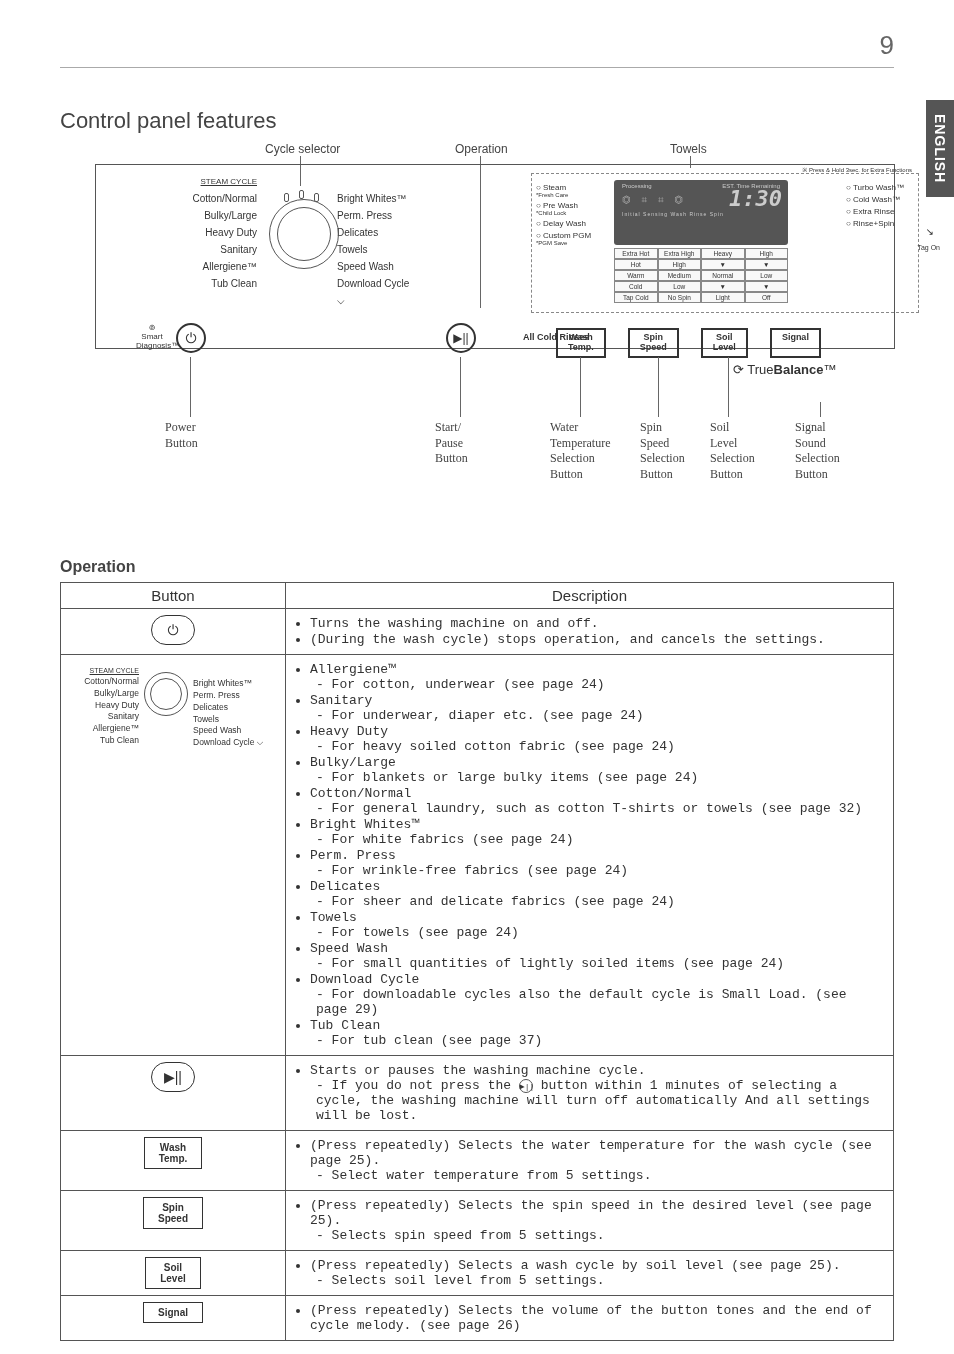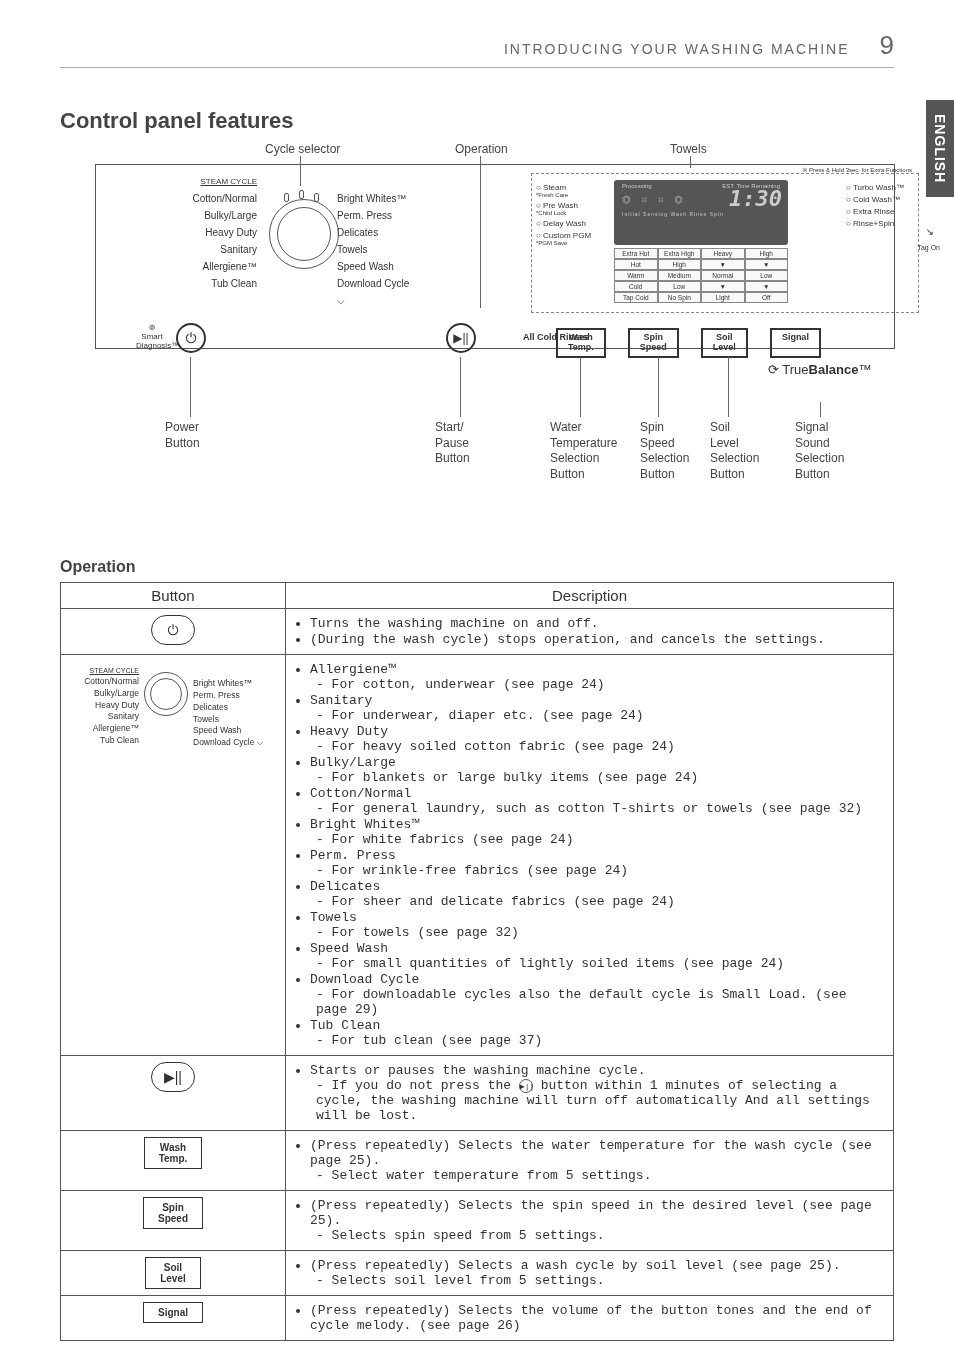--- a/index.html
+++ b/index.html
@@ -27,21 +27,21 @@
     right: 0;
     top: 100px;
     background: #555;
     color: #fff;
     writing-mode: vertical-rl;
     padding: 14px 6px;
     font-weight: bold;
     font-size: 14px;
     letter-spacing: 1px;
   }
-  h2.section { font-size: 22px; font-weight: bold; color: #444; margin: 0 0 8px 0; }
+  h2.section { font-size: 22px; font-weight: normal; color: #444; margin: 0 0 8px 0; }
   h3.subsection { font-size: 16px; font-weight: bold; color: #444; margin: 16px 0 6px 0; }
 
   
   .diagram-wrap { position: relative; height: 400px; }
   .diag-top-labels { position: absolute; top: 0; left: 0; width: 100%; font-size: 12px; color: #444; }
   .diag-top-labels span { position: absolute; }
   .panel-box { position: absolute; top: 22px; left: 35px; width: 800px; height: 185px; border: 1px solid #555; }
 
   .dial-wrap { position: absolute; top: 8px; left: 95px; width: 226px; height: 140px; font-size: 10px; color: #333; }
   .dial-left { position: absolute; left:0; top:0; width:66px; text-align:right; line-height: 17px; }
@@ -68,25 +68,25 @@
   .disp-tr { display:flex; }
   .disp-tc { flex:1; border:0.5px solid #888; font-size:6.5px; text-align:center; padding:1px 0; background:#f8f8f8;}
   .disp-right-btns { position:absolute; right:4px; top:6px; width:68px; font-size:8px;margin-left:41px;}
   .disp-note { position:absolute; right:6px; top:-8px; font-size:6px; }
   .tag-on { position:absolute; right:-22px; top:70px; font-size:7px; transform: rotate(0deg);}
   .chev { position:absolute; right:-16px; top:52px; font-size:10px;}
 
   .control-btns-row { position:absolute; top:163px; left:460px; display:flex; gap:22px; }
   .ctrl-btn { border:2px solid #333; font-size:9px; font-weight:bold; padding: 3px 10px; text-align:center; line-height:1.1; }
   .all-cold { position:absolute; top:190px; left:463px; font-size:9px; font-weight:bold;}
-  .truebal { position:absolute; top:220px; left:708px; font-size:13px; font-weight:normal; }
+  .truebal { position:absolute; top:220px; left:673px; font-size:13px; font-weight:normal; }
   .truebal .bold { font-weight:bold; }
 
   .bottom-captions { position:absolute; top:278px; left:0; width:100%; font-size:12px; color:#444; }
-  .bc { position:absolute; text-align:left; line-height:1.3; }
+  .bc { position:absolute; text-align:left; line-height:1.3;font-family:Liberation Serif, serif; }
 
   .lead-line { position:absolute; background:#666; }
 
   
   table.optable { width:100%; border-collapse: collapse; font-size:13px; color:#333; }
   table.optable th, table.optable td { border:1px solid #555; padding:6px 8px; vertical-align:top; }
   table.optable th { font-weight:normal; font-size:15px; text-align:center; padding:4px;}
   .btn-cell { width:225px; text-align:center; vertical-align:middle; }
   .round-btn { display:inline-flex; width:44px; height:30px; border:1.5px solid #333; border-radius:16px; align-items:center; justify-content:center; font-size:14px;}
   .rect-btn { display:inline-block; border:1.5px solid #333; font-size:10px; font-weight:bold; padding:4px 14px; line-height:1.1;}
@@ -105,21 +105,20 @@
 
   
   .tick { position:absolute; width:5px; height:9px; border:1px solid #555; border-radius:2px; background:#fff;}
 
 </style>
 </head>
 <body>
 
 <div class="page">
   <div class="header-row">
-    <span class="header-title">INTRODUCING YOUR WASHING MACHINE</span>
     <span class="page-num">9</span>
   </div>
   <div class="lang-tab">ENGLISH</div>
 
   <h2 class="section">Control panel features</h2>
 
   <div class="diagram-wrap">
     <div class="diag-top-labels">
       <span style="left:205px">Cycle selector</span>
       <span style="left:395px">Operation</span>
@@ -315,21 +314,21 @@
       <td>
         <ul class="desc" id="cycles-list">
               <li>Allergiene™<span class="sub">- For cotton, underwear (see page 24)</span></li>
               <li>Sanitary<span class="sub">- For underwear, diaper etc. (see page 24)</span></li>
               <li>Heavy Duty<span class="sub">- For heavy soiled cotton fabric (see page 24)</span></li>
               <li>Bulky/Large<span class="sub">- For blankets or large bulky items (see page 24)</span></li>
               <li>Cotton/Normal<span class="sub">- For general laundry, such as cotton T-shirts or towels (see page 32)</span></li>
               <li>Bright Whites™<span class="sub">- For white fabrics (see page 24)</span></li>
               <li>Perm. Press<span class="sub">- For wrinkle-free fabrics (see page 24)</span></li>
               <li>Delicates<span class="sub">- For sheer and delicate fabrics (see page 24)</span></li>
-              <li>Towels<span class="sub">- For towels (see page 32)</span></li>
+              <li>Towels<span class="sub">- For towels (see page 24)</span></li>
               <li>Speed Wash<span class="sub">- For small quantities of lightly soiled items (see page 24)</span></li>
               <li>Download Cycle<span class="sub">- For downloadable cycles also the default cycle is Small Load. (see page 29)</span></li>
               <li>Tub Clean<span class="sub">- For tub clean (see page 37)</span></li>
             </ul>
       </td>
     </tr>
 
     <tr>
       <td class="btn-cell"><span class="round-btn">▶||</span></td>
       <td>

